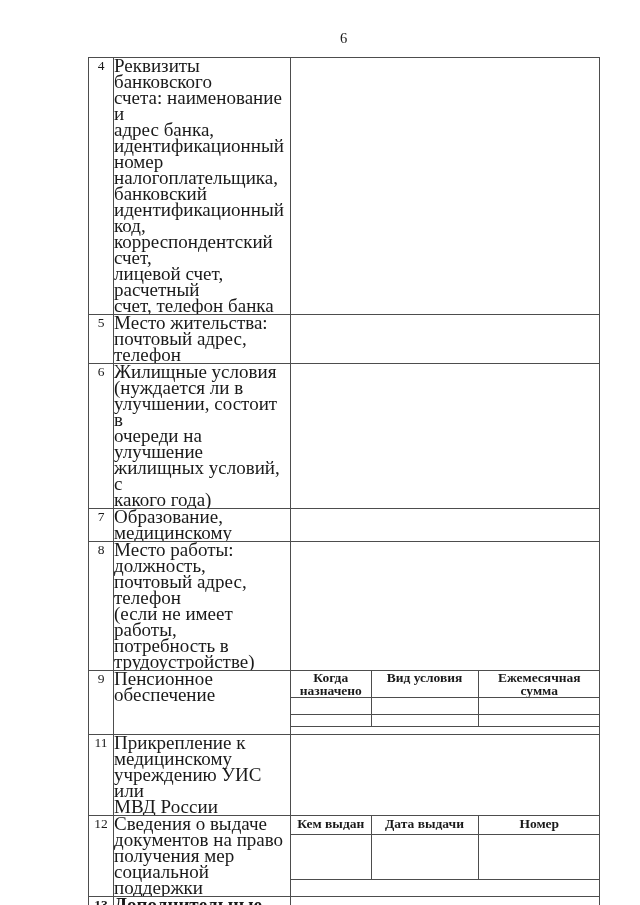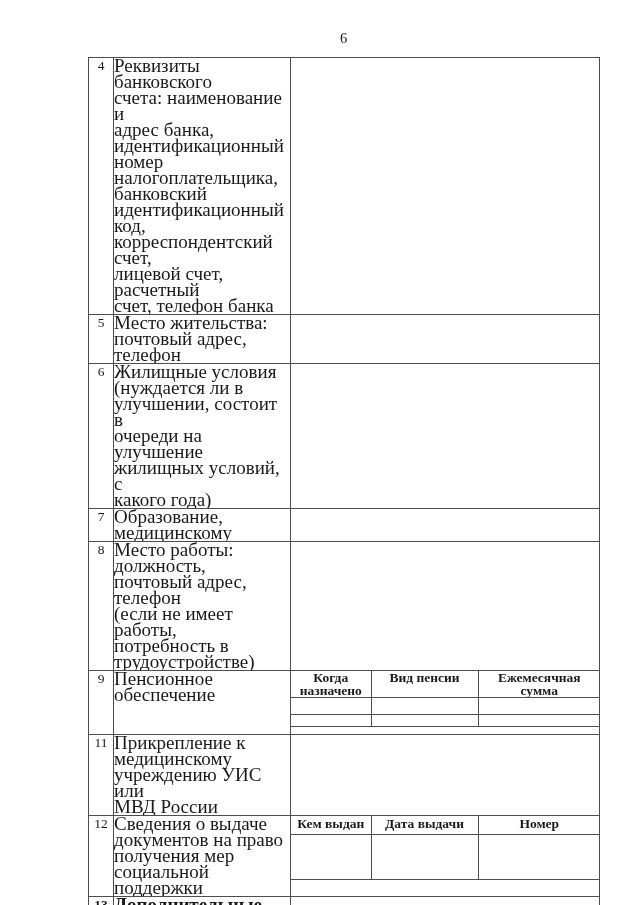--- a/index.html
+++ b/index.html
@@ -162,21 +162,21 @@
           <table class="subtable">
             <colgroup>
               <col style="width:80px">
               <col style="width:107px">
               <col style="width:122px">
             </colgroup>
             <tbody>
               <tr class="sub-head-9">
                 <td>Когда
 назначено</td>
-                <td>Вид пенсии</td>
+                <td>Вид условия</td>
                 <td>Ежемесячная
 сумма</td>
               </tr>
               <tr class="sub-row-9a">
                 <td></td>
                 <td></td>
                 <td></td>
               </tr>
               <tr class="sub-row-9b">
                 <td></td>

